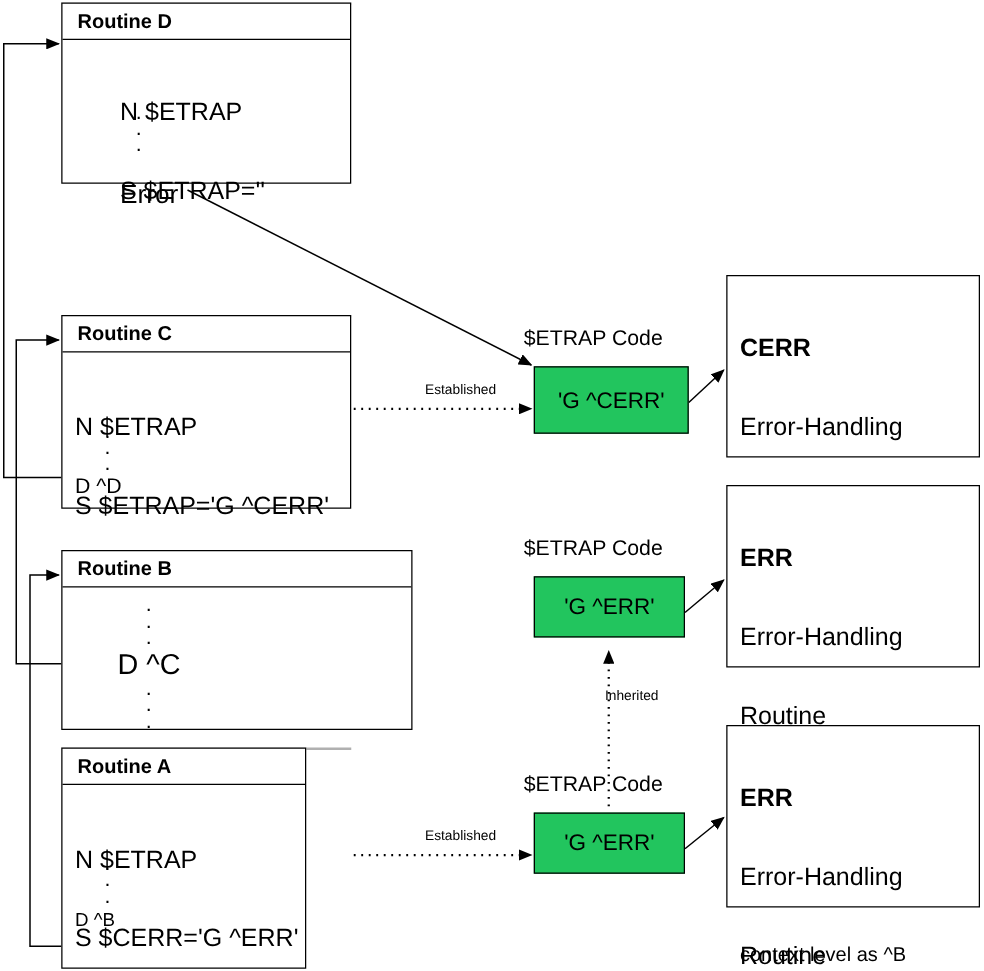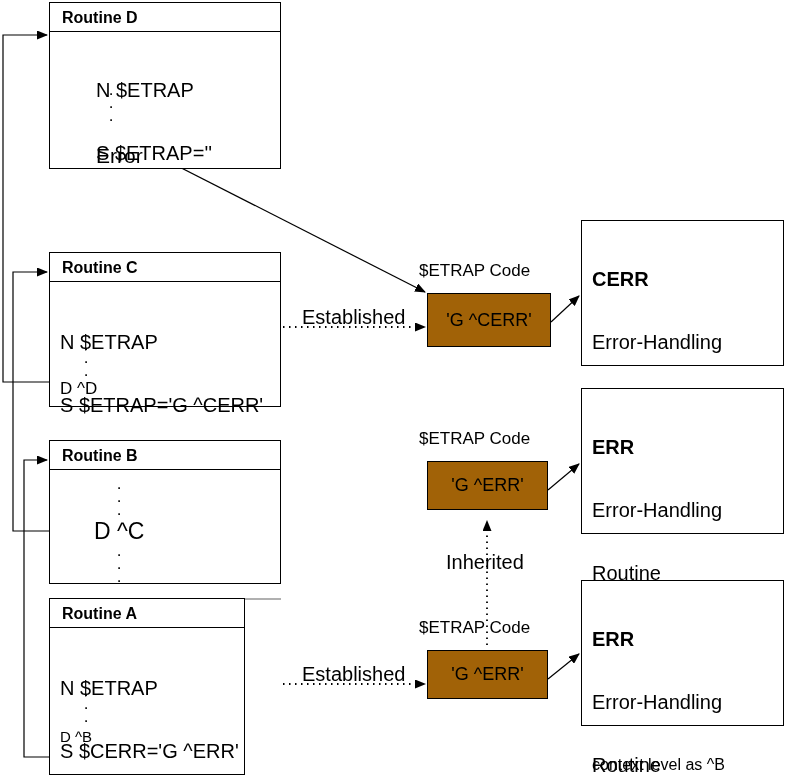--- a/index.html
+++ b/index.html
@@ -42,35 +42,36 @@
     box-sizing: border-box;
     padding: 6px 0 0 10px;
     font-size: 20px;
     line-height: 21px;
     white-space: pre;
   }
   .code-box {
     position: absolute;
     box-sizing: border-box;
     border: 1px solid #000000;
-    background: #a16207;
+    background: #22c55e;
     display: flex;
     align-items: center;
     justify-content: center;
     font-size: 18px;
   }
   .caption {
     position: absolute;
     font-size: 17px;
     white-space: nowrap;
   }
   .edge-label {
     position: absolute;
-    font-size: 20px;
+    font-size: 11px;
     white-space: nowrap;
+    margin-left: 38px;
   }
   
   .handler-top {
     box-sizing: border-box;
     border-bottom: 1px solid #000000;
     padding: 6px 0 4px 10px;
     font-size: 20px;
     line-height: 21px;
     white-space: pre;
   }
@@ -148,21 +149,21 @@
     <g>
       <line x1="548" y1="490" x2="579" y2="464" stroke="#000" stroke-width="1.2" marker-end="url(#ah)"></line>
     </g>
 
     <g>
       <line x1="548" y1="679" x2="579" y2="654" stroke="#000" stroke-width="1.2" marker-end="url(#ah)"></line>
     </g>
   </svg>
 
   <div class="box-shadow-edge" style="left:49px;top:2px;width:232px;height:2px;"></div>
-  <div class="box" style="left:49px;top:2px;width:232px;height:167px;">
+  <div class="box" style="left:49px;top:2px;width:232px;height:145px;">
     <div class="hdr">Routine D</div>
     <div class="body-lines" style="padding-left:46px;">
       <div>N $ETRAP</div>
       <div>S $ETRAP=''</div>
     </div>
     <div class="dots" style="left:55px;top:80px;width:12px;">.
 .
 .</div>
     <div style="position:absolute;left:46px;top:142px;font-size:21px;line-height:21px;">Error</div>
   </div>
@@ -174,21 +175,21 @@
       <div>N $ETRAP</div>
       <div>S $ETRAP='G ^CERR'</div>
     </div>
     <div class="dots" style="left:30px;top:85px;width:12px;">.
 .
 .</div>
     <div style="position:absolute;left:10px;top:125px;font-size:17px;line-height:21px;">D ^D</div>
   </div>
 
   <div class="box-shadow-edge" style="left:49px;top:440px;width:232px;height:2px;"></div>
-  <div class="box" style="left:49px;top:440px;width:232px;height:144px;">
+  <div class="box" style="left:49px;top:440px;width:281px;height:144px;">
     <div class="hdr">Routine B</div>
     <div class="dots" style="left:63px;top:36px;width:12px;">.
 .
 .</div>
     <div style="position:absolute;left:44px;top:80px;font-size:23px;line-height:21px;">D ^C</div>
     <div class="dots" style="left:63px;top:103px;width:12px;">.
 .
 .</div>
   </div>
 

